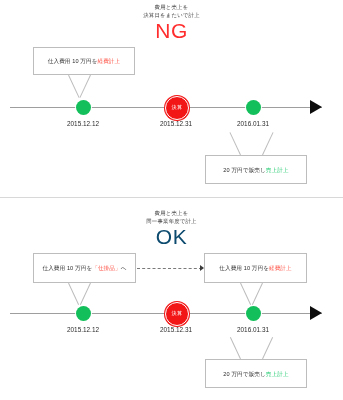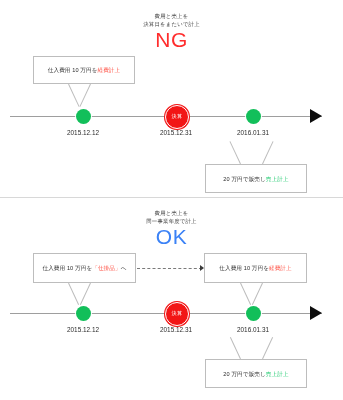--- a/index.html
+++ b/index.html
@@ -4,41 +4,41 @@
 <style>
   html,body{margin:0;padding:0;}
   body{
     width:343px;height:400px;
     background:#ffffff;
     font-family:"Liberation Sans","DejaVu Sans",sans-serif;
     overflow:hidden;
     position:relative;
   }
   .panel{position:absolute;left:0;width:343px;overflow:hidden;}
-  #ng-panel{top:9px;height:220px;}
+  #ng-panel{top:0;height:220px;}
   #ok-panel{top:199px;height:201px;}
   .divider{
     position:absolute;left:0;top:197px;width:343px;height:1px;
     background:#d8d8d8;
   }
 
   
   .hdr{
     position:absolute;left:0;width:343px;text-align:center;
   }
   .hdr-line{
     font-size:5.4px;line-height:7.6px;color:#3d3d3d;letter-spacing:.2px;
     white-space:nowrap;
   }
   .verdict{
     margin-top:1px;
     font-size:21px;line-height:22px;font-weight:400;letter-spacing:.5px;
   }
   .verdict.ng{color:#ff2d2d;}
-  .verdict.ok{color:#3b82f6;}
+  .verdict.ok{color:#0c4a6e;}
 
   
   .axis{
     position:absolute;height:1px;background:#9e9e9e;
   }
   .arrowhead{
     position:absolute;width:0;height:0;
     border-top:7px solid transparent;
     border-bottom:7px solid transparent;
     border-left:12px solid #0d0d0d;

